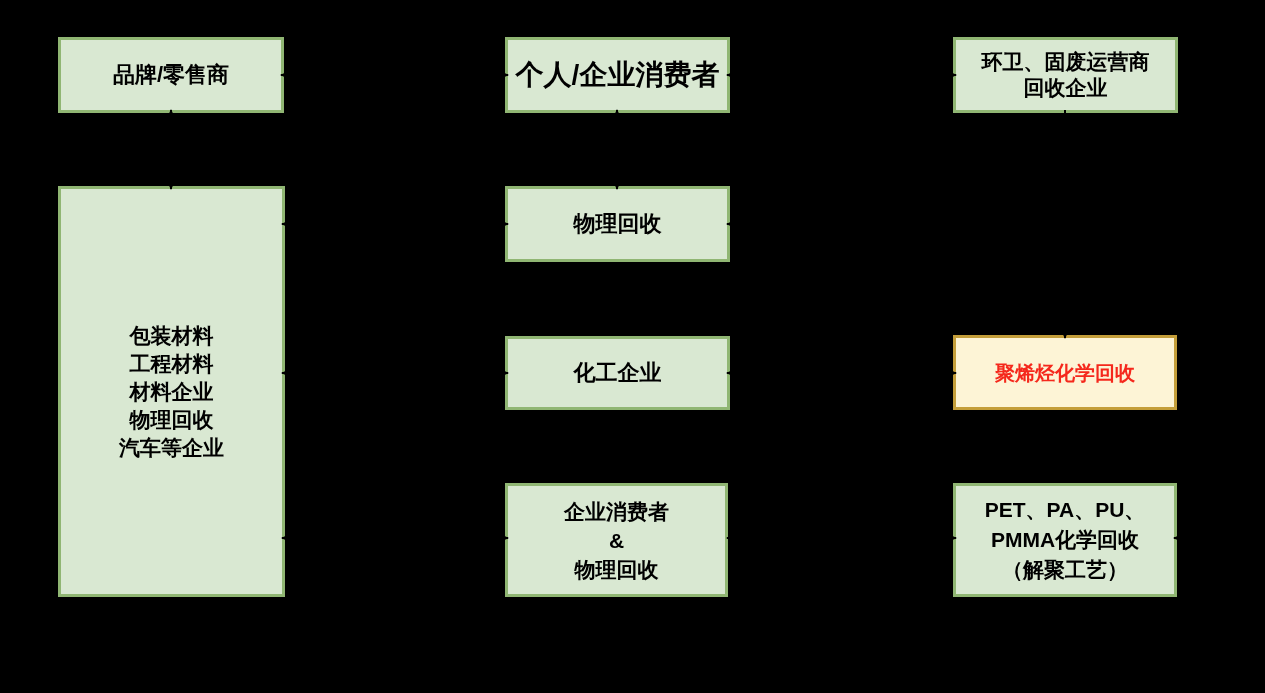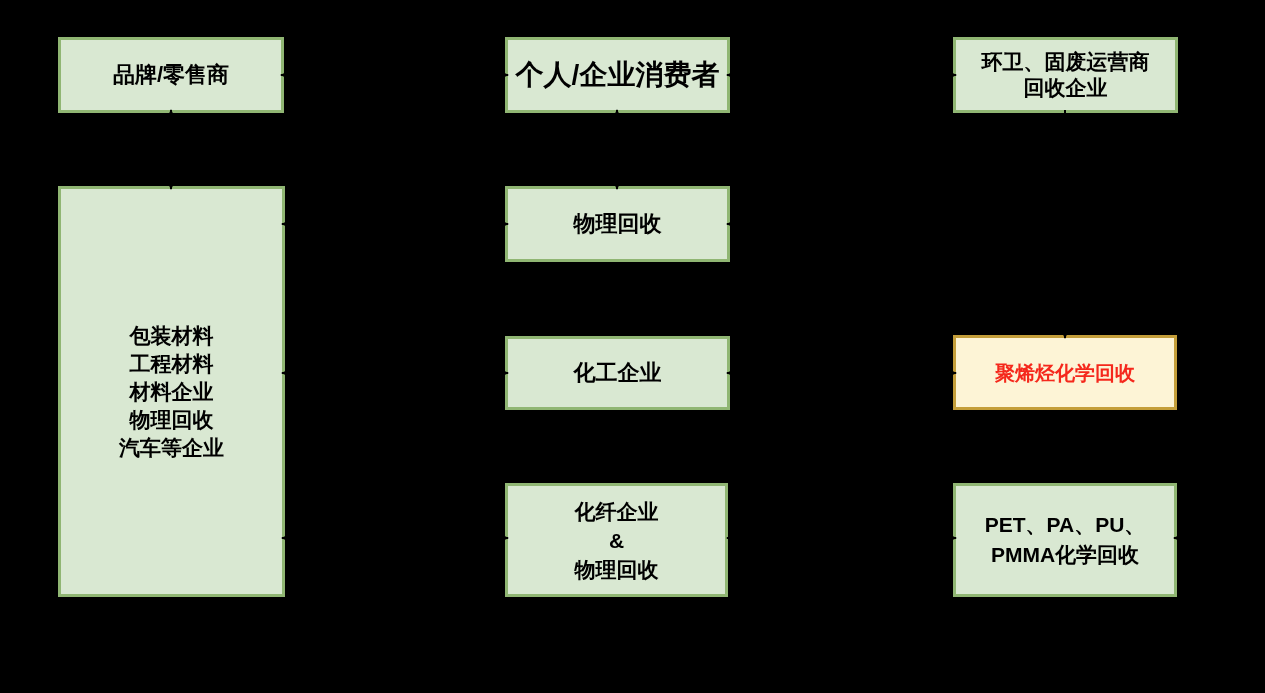--- a/index.html
+++ b/index.html
@@ -86,28 +86,29 @@
 
   <div class="box" id="box-chem">
     <div class="line">化工企业</div>
   </div>
 
   <div class="box yellow" id="box-polyolefin">
     <div class="line">聚烯烃化学回收</div>
   </div>
 
   <div class="box" id="box-fiber">
-    <div class="line">化纤企业</div>
+    <div class="line">企业消费者</div>
     <div class="line">&amp;</div>
     <div class="line">物理回收</div>
   </div>
 
   <div class="box" id="box-pet">
     <div class="line">PET、PA、PU、</div>
     <div class="line">PMMA化学回收</div>
+    <div class="line">（解聚工艺）</div>
   </div>
 
   <svg id="arrows" width="1265" height="693" viewBox="0 0 1265 693">
     <defs>
       <marker id="ah" markerWidth="9" markerHeight="8" refX="8" refY="4" orient="auto-start-reverse" markerUnits="userSpaceOnUse">
         <path d="M0,0 L9,4 L0,8 Z" fill="#000000"></path>
       </marker>
     </defs>
     <g id="arrow-lines">
         <line x1="281" y1="75" x2="508" y2="75" stroke="#000000" stroke-width="2" marker-end="url(#ah)" marker-start="url(#ah)"></line>

